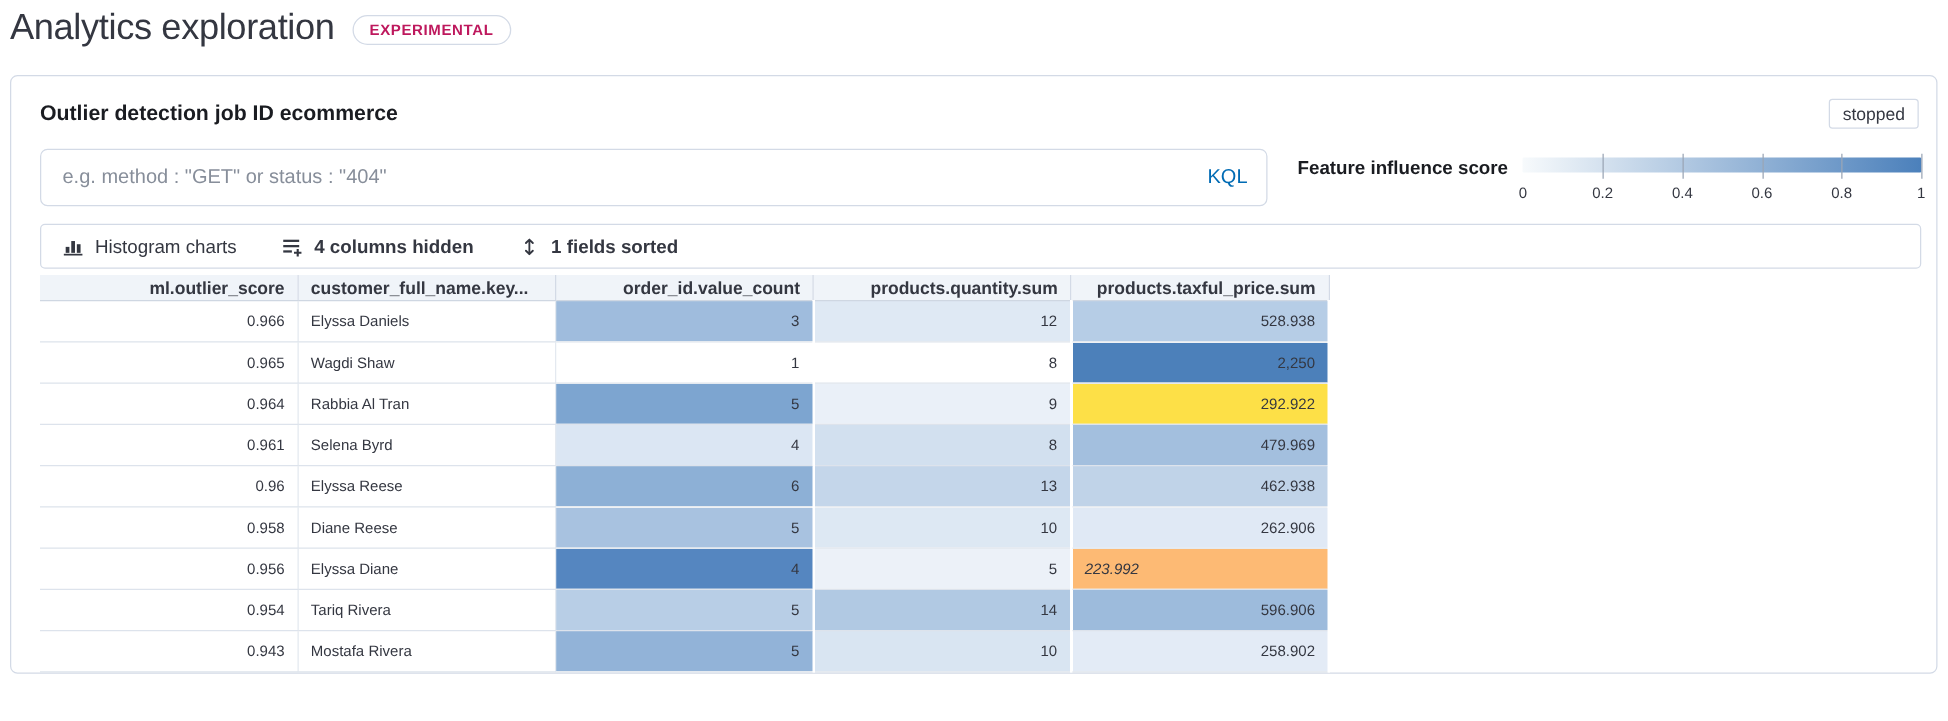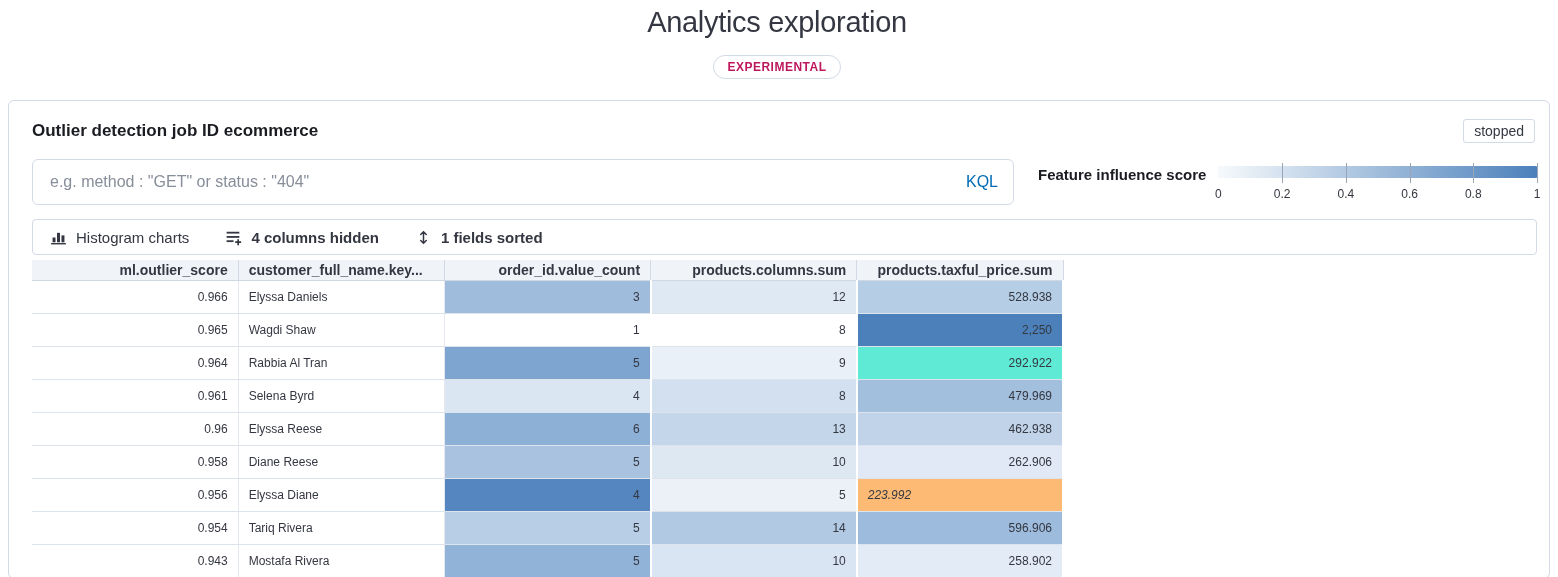--- a/index.html
+++ b/index.html
@@ -4,21 +4,21 @@
 <style>
   * { box-sizing: border-box; }
   html, body { margin: 0; padding: 0; }
   body {
     width: 1558px; height: 577px; overflow: hidden;
     background: #ffffff; color: #343741;
     font-family: "Liberation Sans", sans-serif;
   }
 
   
-  .page-header { display: flex; align-items: center; gap: 14px; padding: 6px 12px 0 8px; flex-direction: column; }
+  .page-header { display: flex; align-items: center; gap: 14px; padding: 6px 12px 0 8px; }
   .page-title { font-size: 29px; font-weight: 400; color: #343741; margin: 0; letter-spacing: -0.3px; }
   .experimental-badge {
     border: 1px solid #d3dae6; border-radius: 16px; padding: 4px 13px;
     font-size: 12px; font-weight: 700; letter-spacing: 0.5px; color: #be185d;
     margin-top: 2px; background: #fff;
   }
 
   
   .panel {
     margin: 21px 8px 0 8px;
@@ -149,21 +149,21 @@
       <span class="lbl-bold">1 fields sorted</span>
     </div>
   </div>
 
   <table class="results">
     <thead>
       <tr>
           <th style="text-align: right;">ml.outlier_score</th>
           <th style="text-align: left;">customer_full_name.key...</th>
           <th style="text-align: right;">order_id.value_count</th>
-          <th style="text-align: right;">products.columns.sum</th>
+          <th style="text-align: right;">products.quantity.sum</th>
           <th style="text-align: right;">products.taxful_price.sum</th>
         </tr>
     </thead>
     <tbody>
         <tr>
           <td style="text-align: right;">0.966</td>
           <td style="text-align: left;">Elyssa Daniels</td>
           <td style="text-align: right; background: rgb(159, 188, 221);">3</td>
           <td style="text-align: right; background: rgb(223, 233, 244);">12</td>
           <td style="text-align: right; background: rgb(182, 205, 230);">528.938</td>
@@ -173,21 +173,21 @@
           <td style="text-align: left;">Wagdi Shaw</td>
           <td style="text-align: right;">1</td>
           <td style="text-align: right;">8</td>
           <td style="text-align: right; background: rgb(76, 128, 186);">2,250</td>
         </tr>
         <tr>
           <td style="text-align: right;">0.964</td>
           <td style="text-align: left;">Rabbia Al Tran</td>
           <td style="text-align: right; background: rgb(125, 165, 208);">5</td>
           <td style="text-align: right; background: rgb(234, 240, 248);">9</td>
-          <td style="text-align: right; background: #5eead4;">292.922</td>
+          <td style="text-align: right; background: #fde047;">292.922</td>
         </tr>
         <tr>
           <td style="text-align: right;">0.961</td>
           <td style="text-align: left;">Selena Byrd</td>
           <td style="text-align: right; background: rgb(219, 230, 243);">4</td>
           <td style="text-align: right; background: rgb(210, 224, 239);">8</td>
           <td style="text-align: right; background: rgb(163, 191, 222);">479.969</td>
         </tr>
         <tr>
           <td style="text-align: right;">0.96</td>

